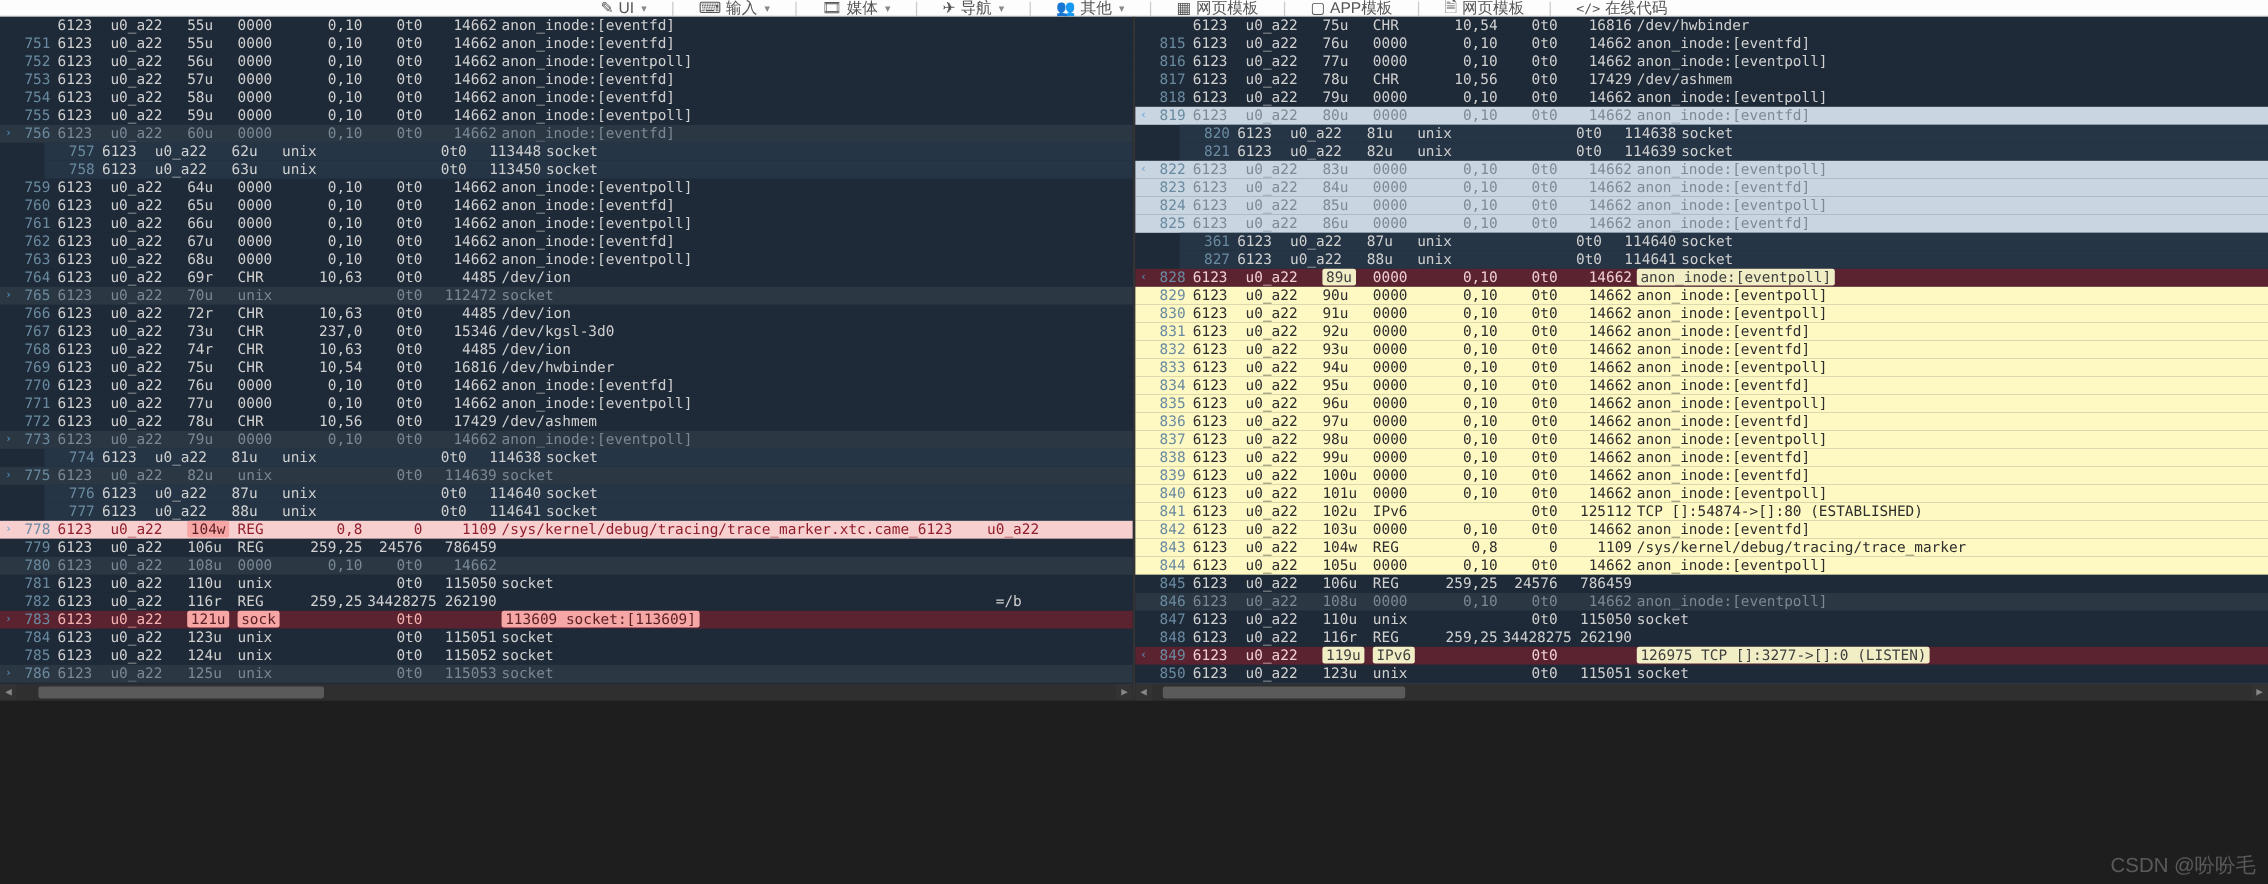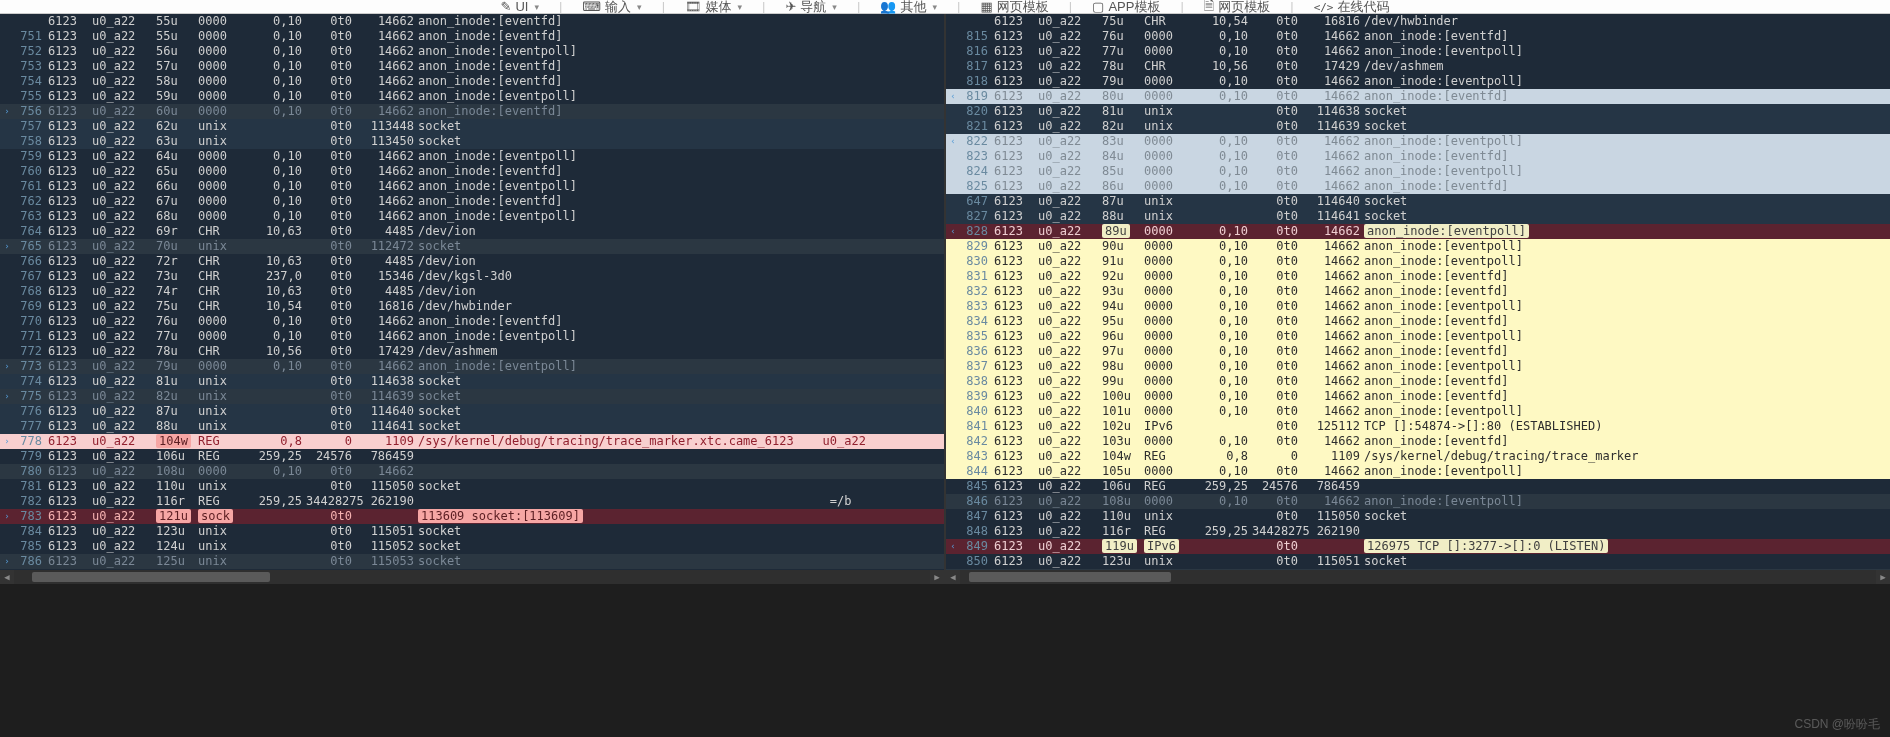--- a/index.html
+++ b/index.html
@@ -60,21 +60,21 @@
   .c-pid   { width: 44px; }
   .c-user  { width: 64px; }
   .c-fd    { width: 42px; }
   .c-type  { width: 50px; }
   .c-sz    { width: 58px; text-align:right; padding-right:4px;}
   .c-off   { width: 50px; text-align:right; padding-right:4px;}
   .c-node  { width: 62px; text-align:right; padding-right:4px;}
   .c-name  { flex:1; }
   
   .r-normal    { background:#1e2a38; color:#d0d0d0; }
-  .r-normal-alt{ background:#253545; color:#d0d0d0; }
+  .r-normal-alt{ background:#253545; color:#d0d0d0;margin-left:37px; }
   .r-dim       { background:#2b3742; color:#7b8896; }
   .r-ghost     { background:#c9d6e2; color:#7f8a94; }
   .r-del       { background:#5b2330; color:#f0cfd2; }
   .r-del-strong{ background:#5b2330; color:#f6b2b1; }
   .r-add       { background:#fef9c3; color:#2e2e2e; }
   .r-modpink   { background:#f8cfcf; color:#90202e; }
   .hl-box      { background:#f1eec6; color:#404040; border-radius:2px; padding:0 3px; }
   .hl-red      { background:#f6a6a4; color:#5b1e22; border-radius:2px; padding:0 3px; }
   .hscroll {
     position:absolute; bottom:0; left:0; right:0; height:14px;
@@ -82,21 +82,21 @@
   }
   .hscroll .arrow { width:14px; height:14px; display:flex; align-items:center; justify-content:center; color:#888; font-size:9px; background:#333; cursor:pointer;}
   .hscroll .track { flex:1; background:#2f2f2f; height:14px; position:relative; }
   .hscroll .thumb { position:absolute; left:2%; width:26%; top:2px; bottom:2px; background:#5a5a5a; border-radius:2px; }
   .watermark {
     position: fixed;
     bottom: 4px;
     right: 10px;
     color: rgba(200,200,200,.35);
     font-family: Arial, sans-serif;
-    font-size: 12px;
+    font-size: 17px;
     pointer-events: none;
   }
   
   .ic::before { font-size:13px; }
   .ic-brush::before { content:"✎"; }
   .ic-keyboard::before { content:"⌨"; }
   .ic-film::before { content:"🎞"; }
   .ic-plane::before { content:"✈"; }
   .ic-people::before { content:"👥"; }
   .ic-grid::before { content:"▦"; }
@@ -210,21 +210,21 @@
         <div class="row r-normal"><span class="arrow-cell"></span><span class="ln">816</span><span class="col c-pid">6123</span><span class="col c-user">u0_a22</span><span class="col c-fd">77u</span><span class="col c-type">0000</span><span class="col c-sz">0,10</span><span class="col c-off">0t0</span><span class="col c-node">14662</span><span class="col c-name">anon_inode:[eventpoll]</span></div>
         <div class="row r-normal"><span class="arrow-cell"></span><span class="ln">817</span><span class="col c-pid">6123</span><span class="col c-user">u0_a22</span><span class="col c-fd">78u</span><span class="col c-type">CHR</span><span class="col c-sz">10,56</span><span class="col c-off">0t0</span><span class="col c-node">17429</span><span class="col c-name">/dev/ashmem</span></div>
         <div class="row r-normal"><span class="arrow-cell"></span><span class="ln">818</span><span class="col c-pid">6123</span><span class="col c-user">u0_a22</span><span class="col c-fd">79u</span><span class="col c-type">0000</span><span class="col c-sz">0,10</span><span class="col c-off">0t0</span><span class="col c-node">14662</span><span class="col c-name">anon_inode:[eventpoll]</span></div>
         <div class="row r-ghost"><span class="arrow-cell">‹</span><span class="ln">819</span><span class="col c-pid">6123</span><span class="col c-user">u0_a22</span><span class="col c-fd">80u</span><span class="col c-type">0000</span><span class="col c-sz">0,10</span><span class="col c-off">0t0</span><span class="col c-node">14662</span><span class="col c-name">anon_inode:[eventfd]</span></div>
         <div class="row r-normal-alt"><span class="arrow-cell"></span><span class="ln">820</span><span class="col c-pid">6123</span><span class="col c-user">u0_a22</span><span class="col c-fd">81u</span><span class="col c-type">unix</span><span class="col c-sz"></span><span class="col c-off">0t0</span><span class="col c-node">114638</span><span class="col c-name">socket</span></div>
         <div class="row r-normal-alt"><span class="arrow-cell"></span><span class="ln">821</span><span class="col c-pid">6123</span><span class="col c-user">u0_a22</span><span class="col c-fd">82u</span><span class="col c-type">unix</span><span class="col c-sz"></span><span class="col c-off">0t0</span><span class="col c-node">114639</span><span class="col c-name">socket</span></div>
         <div class="row r-ghost"><span class="arrow-cell">‹</span><span class="ln">822</span><span class="col c-pid">6123</span><span class="col c-user">u0_a22</span><span class="col c-fd">83u</span><span class="col c-type">0000</span><span class="col c-sz">0,10</span><span class="col c-off">0t0</span><span class="col c-node">14662</span><span class="col c-name">anon_inode:[eventpoll]</span></div>
         <div class="row r-ghost"><span class="arrow-cell"></span><span class="ln">823</span><span class="col c-pid">6123</span><span class="col c-user">u0_a22</span><span class="col c-fd">84u</span><span class="col c-type">0000</span><span class="col c-sz">0,10</span><span class="col c-off">0t0</span><span class="col c-node">14662</span><span class="col c-name">anon_inode:[eventfd]</span></div>
         <div class="row r-ghost"><span class="arrow-cell"></span><span class="ln">824</span><span class="col c-pid">6123</span><span class="col c-user">u0_a22</span><span class="col c-fd">85u</span><span class="col c-type">0000</span><span class="col c-sz">0,10</span><span class="col c-off">0t0</span><span class="col c-node">14662</span><span class="col c-name">anon_inode:[eventpoll]</span></div>
         <div class="row r-ghost"><span class="arrow-cell"></span><span class="ln">825</span><span class="col c-pid">6123</span><span class="col c-user">u0_a22</span><span class="col c-fd">86u</span><span class="col c-type">0000</span><span class="col c-sz">0,10</span><span class="col c-off">0t0</span><span class="col c-node">14662</span><span class="col c-name">anon_inode:[eventfd]</span></div>
-        <div class="row r-normal-alt"><span class="arrow-cell"></span><span class="ln">647</span><span class="col c-pid">6123</span><span class="col c-user">u0_a22</span><span class="col c-fd">87u</span><span class="col c-type">unix</span><span class="col c-sz"></span><span class="col c-off">0t0</span><span class="col c-node">114640</span><span class="col c-name">socket</span></div>
+        <div class="row r-normal-alt"><span class="arrow-cell"></span><span class="ln">361</span><span class="col c-pid">6123</span><span class="col c-user">u0_a22</span><span class="col c-fd">87u</span><span class="col c-type">unix</span><span class="col c-sz"></span><span class="col c-off">0t0</span><span class="col c-node">114640</span><span class="col c-name">socket</span></div>
         <div class="row r-normal-alt"><span class="arrow-cell"></span><span class="ln">827</span><span class="col c-pid">6123</span><span class="col c-user">u0_a22</span><span class="col c-fd">88u</span><span class="col c-type">unix</span><span class="col c-sz"></span><span class="col c-off">0t0</span><span class="col c-node">114641</span><span class="col c-name">socket</span></div>
         <div class="row r-del"><span class="arrow-cell">‹</span><span class="ln">828</span><span class="col c-pid">6123</span><span class="col c-user">u0_a22</span><span class="col c-fd"><span class="hl-box">89u</span></span><span class="col c-type">0000</span><span class="col c-sz">0,10</span><span class="col c-off">0t0</span><span class="col c-node">14662</span><span class="col c-name"><span class="hl-box">anon_inode:[eventpoll]</span></span></div>
         <div class="row r-add"><span class="arrow-cell"></span><span class="ln">829</span><span class="col c-pid">6123</span><span class="col c-user">u0_a22</span><span class="col c-fd">90u</span><span class="col c-type">0000</span><span class="col c-sz">0,10</span><span class="col c-off">0t0</span><span class="col c-node">14662</span><span class="col c-name">anon_inode:[eventpoll]</span></div>
         <div class="row r-add"><span class="arrow-cell"></span><span class="ln">830</span><span class="col c-pid">6123</span><span class="col c-user">u0_a22</span><span class="col c-fd">91u</span><span class="col c-type">0000</span><span class="col c-sz">0,10</span><span class="col c-off">0t0</span><span class="col c-node">14662</span><span class="col c-name">anon_inode:[eventpoll]</span></div>
         <div class="row r-add"><span class="arrow-cell"></span><span class="ln">831</span><span class="col c-pid">6123</span><span class="col c-user">u0_a22</span><span class="col c-fd">92u</span><span class="col c-type">0000</span><span class="col c-sz">0,10</span><span class="col c-off">0t0</span><span class="col c-node">14662</span><span class="col c-name">anon_inode:[eventfd]</span></div>
         <div class="row r-add"><span class="arrow-cell"></span><span class="ln">832</span><span class="col c-pid">6123</span><span class="col c-user">u0_a22</span><span class="col c-fd">93u</span><span class="col c-type">0000</span><span class="col c-sz">0,10</span><span class="col c-off">0t0</span><span class="col c-node">14662</span><span class="col c-name">anon_inode:[eventfd]</span></div>
         <div class="row r-add"><span class="arrow-cell"></span><span class="ln">833</span><span class="col c-pid">6123</span><span class="col c-user">u0_a22</span><span class="col c-fd">94u</span><span class="col c-type">0000</span><span class="col c-sz">0,10</span><span class="col c-off">0t0</span><span class="col c-node">14662</span><span class="col c-name">anon_inode:[eventpoll]</span></div>
         <div class="row r-add"><span class="arrow-cell"></span><span class="ln">834</span><span class="col c-pid">6123</span><span class="col c-user">u0_a22</span><span class="col c-fd">95u</span><span class="col c-type">0000</span><span class="col c-sz">0,10</span><span class="col c-off">0t0</span><span class="col c-node">14662</span><span class="col c-name">anon_inode:[eventfd]</span></div>
         <div class="row r-add"><span class="arrow-cell"></span><span class="ln">835</span><span class="col c-pid">6123</span><span class="col c-user">u0_a22</span><span class="col c-fd">96u</span><span class="col c-type">0000</span><span class="col c-sz">0,10</span><span class="col c-off">0t0</span><span class="col c-node">14662</span><span class="col c-name">anon_inode:[eventpoll]</span></div>
         <div class="row r-add"><span class="arrow-cell"></span><span class="ln">836</span><span class="col c-pid">6123</span><span class="col c-user">u0_a22</span><span class="col c-fd">97u</span><span class="col c-type">0000</span><span class="col c-sz">0,10</span><span class="col c-off">0t0</span><span class="col c-node">14662</span><span class="col c-name">anon_inode:[eventfd]</span></div>

